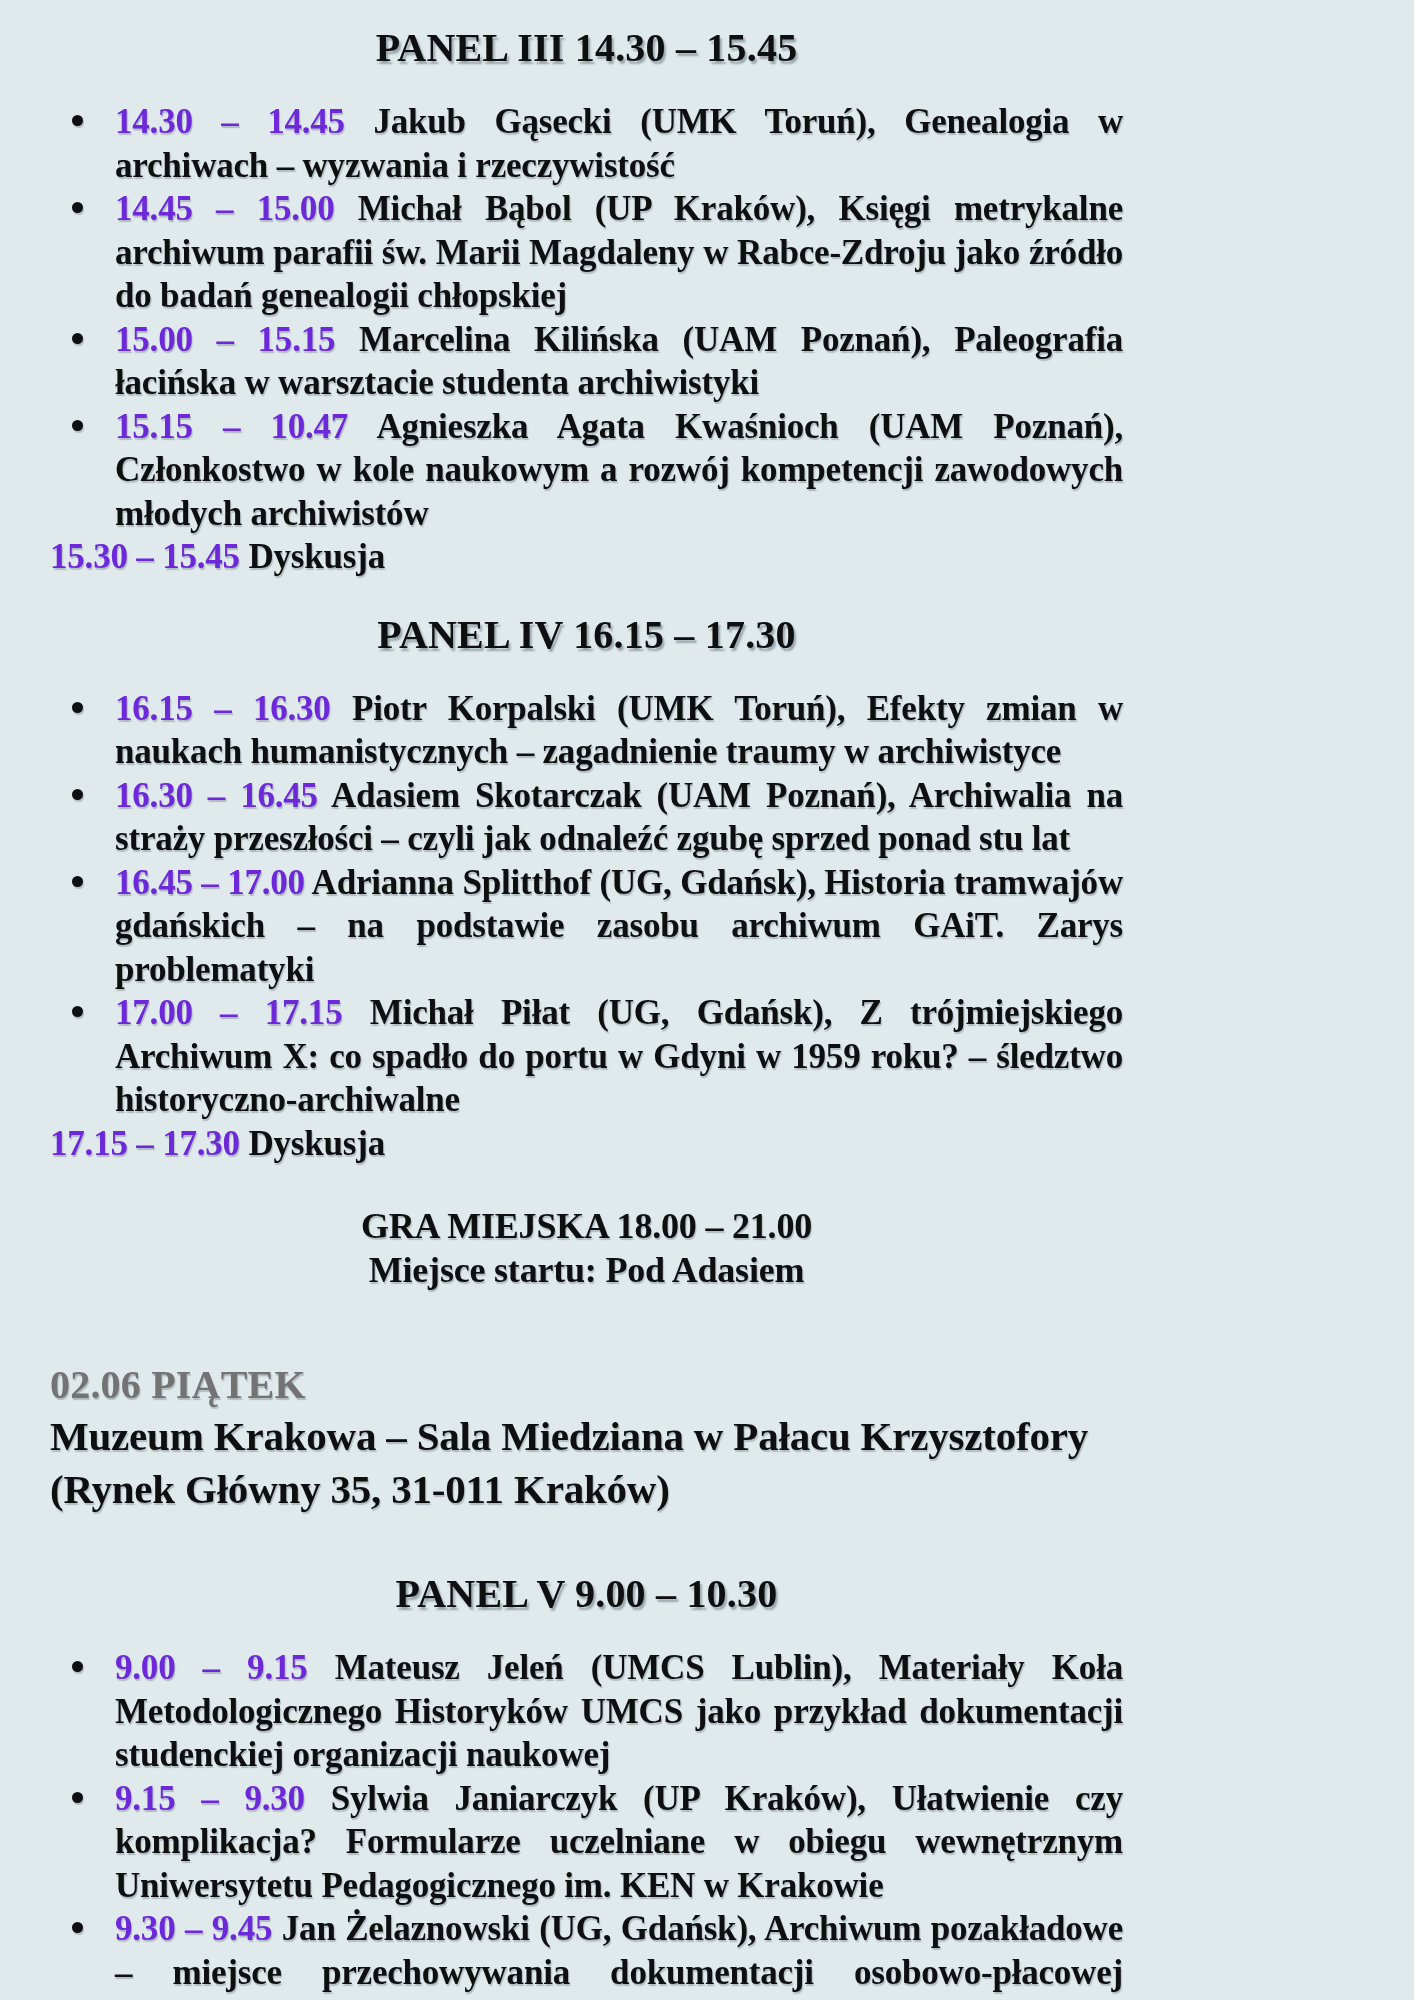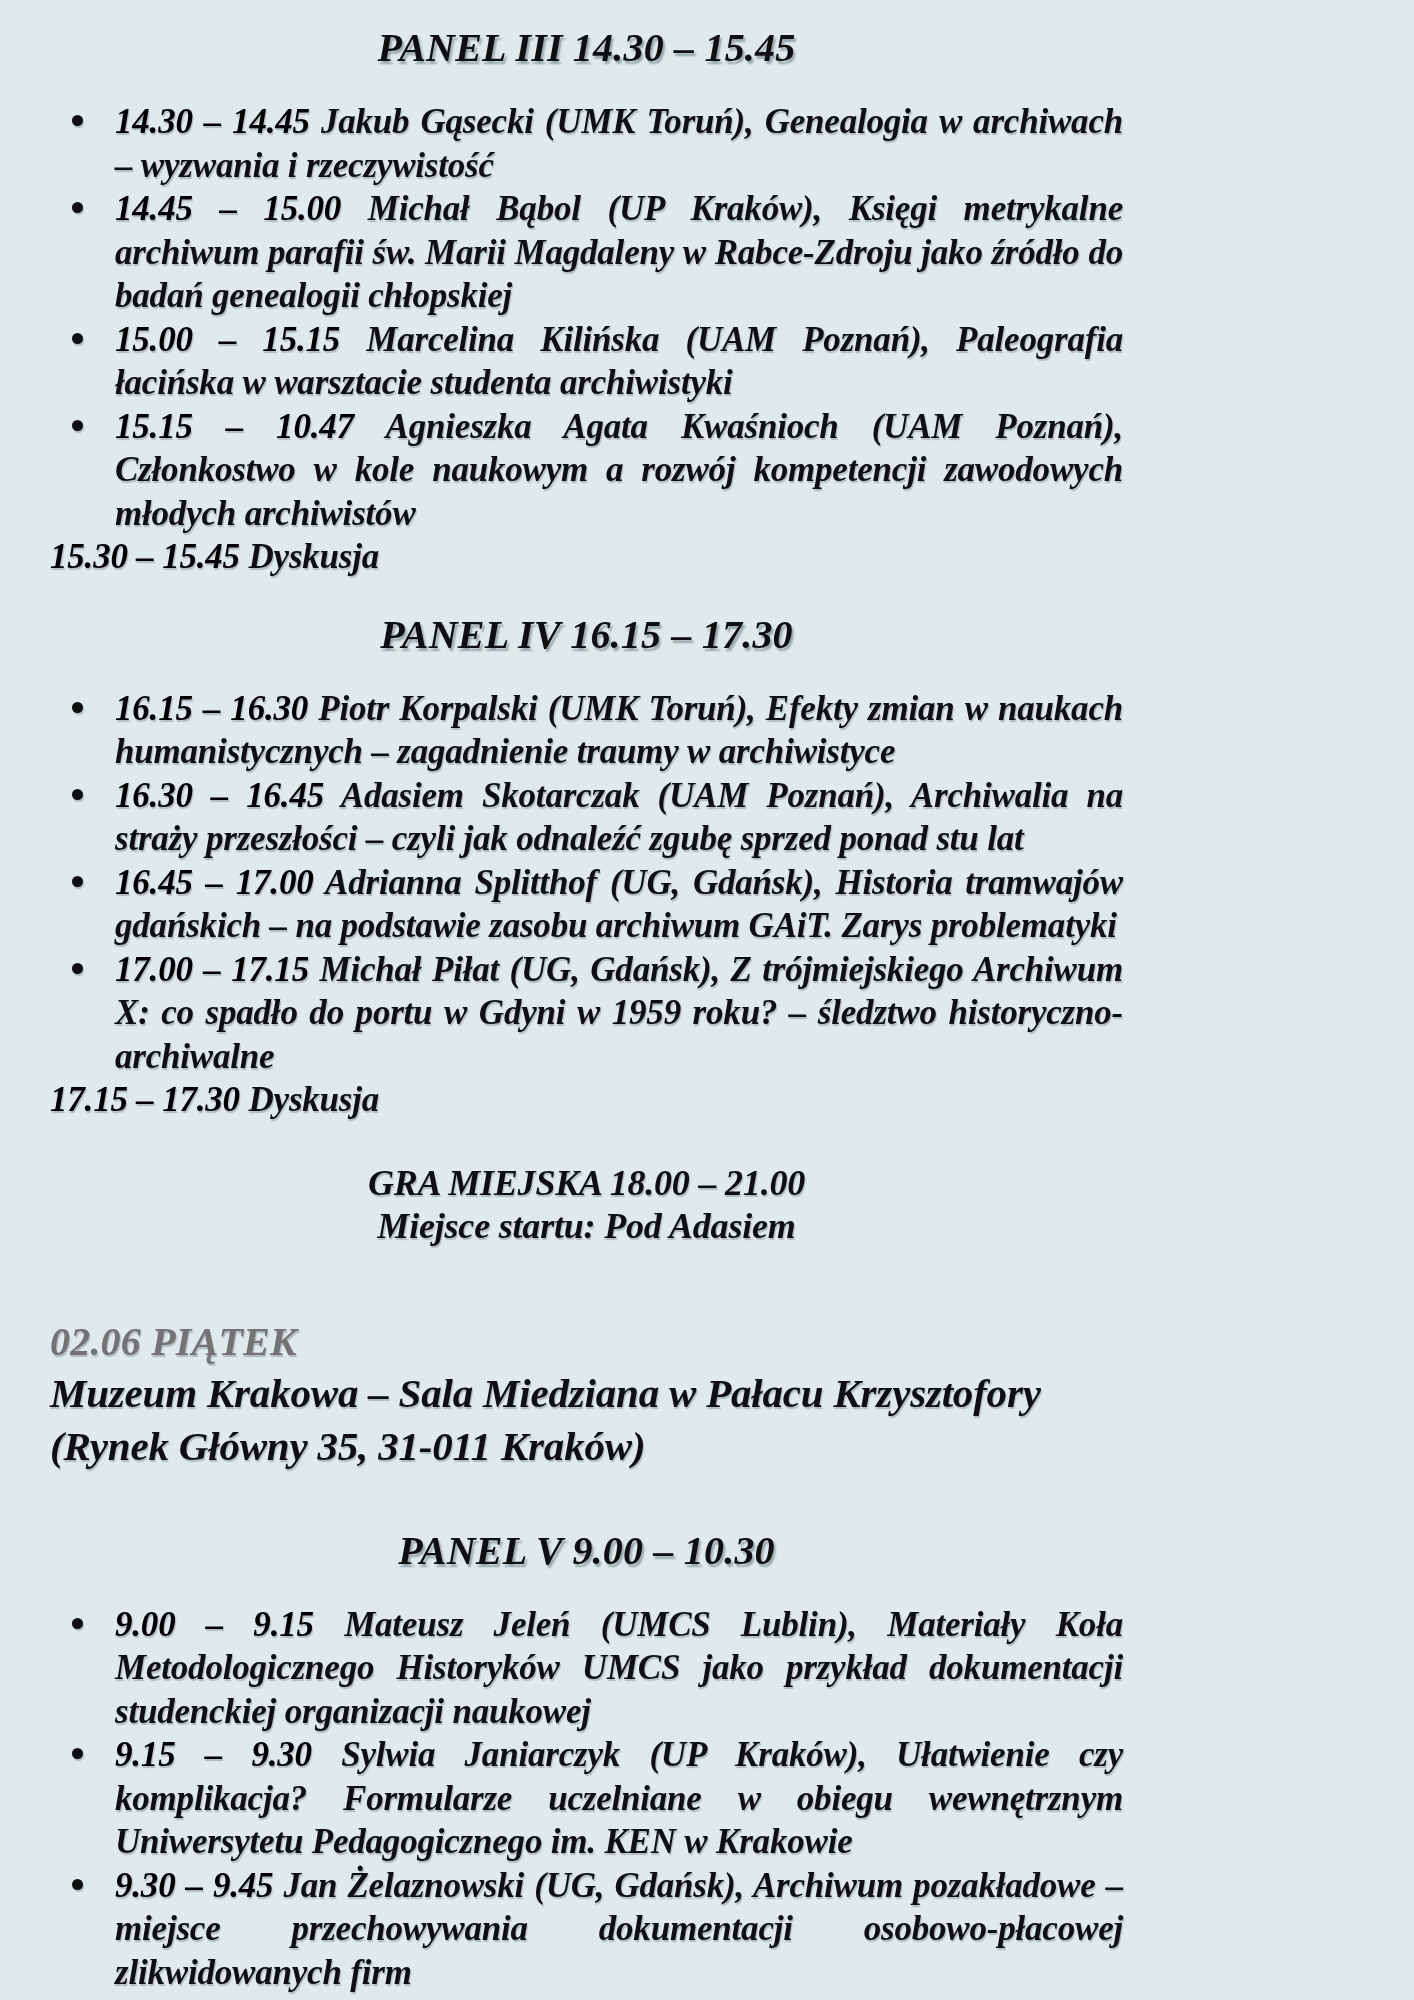--- a/index.html
+++ b/index.html
@@ -9,21 +9,20 @@
     font-family: "Liberation Serif", "DejaVu Serif", serif;
     font-weight: 700;
     color: #0e0f10;
     overflow: hidden;
   }
   .page {
     box-sizing: border-box;
     width: 1192px; height: 2000px;
     padding: 24px 69px 0 50px;
     text-shadow: 1px 2px 1px rgba(122,138,146,0.48);
-    font-style: italic;
   }
   .panel-title {
     margin: 0;
     font-size: 40px;
     line-height: 48px;
     text-align: center;
     letter-spacing: 0.2px;
     text-shadow: 2px 3px 2px rgba(108,126,134,0.62);
   }
   .bullets { font-size: 35px; line-height: 43.5px; letter-spacing: -0.2px; }
@@ -33,21 +32,21 @@
     text-align: justify;
   }
   .bullet-item .dot {
     position: absolute;
     left: 22px; top: 15px;
     width: 11px; height: 11px;
     border-radius: 50%;
     background: #0e0f10;
     box-shadow: 1px 2px 1px rgba(122,138,146,0.48);
   }
-  .time { color: #000000; }
+  .time { color: #6d28d9; }
   .flush-line { font-size: 35px; line-height: 43.5px; letter-spacing: -0.2px; }
   .coffee-line { margin-top: 84px; }
   .title-p4 { margin-top: 32px; }
   .title-p5 { margin-top: 54px; }
   .after-title { margin-top: 28px; }
   .city-game-block {
     margin-top: 40px;
     text-align: center;
     font-size: 36px;
     line-height: 43.5px;

